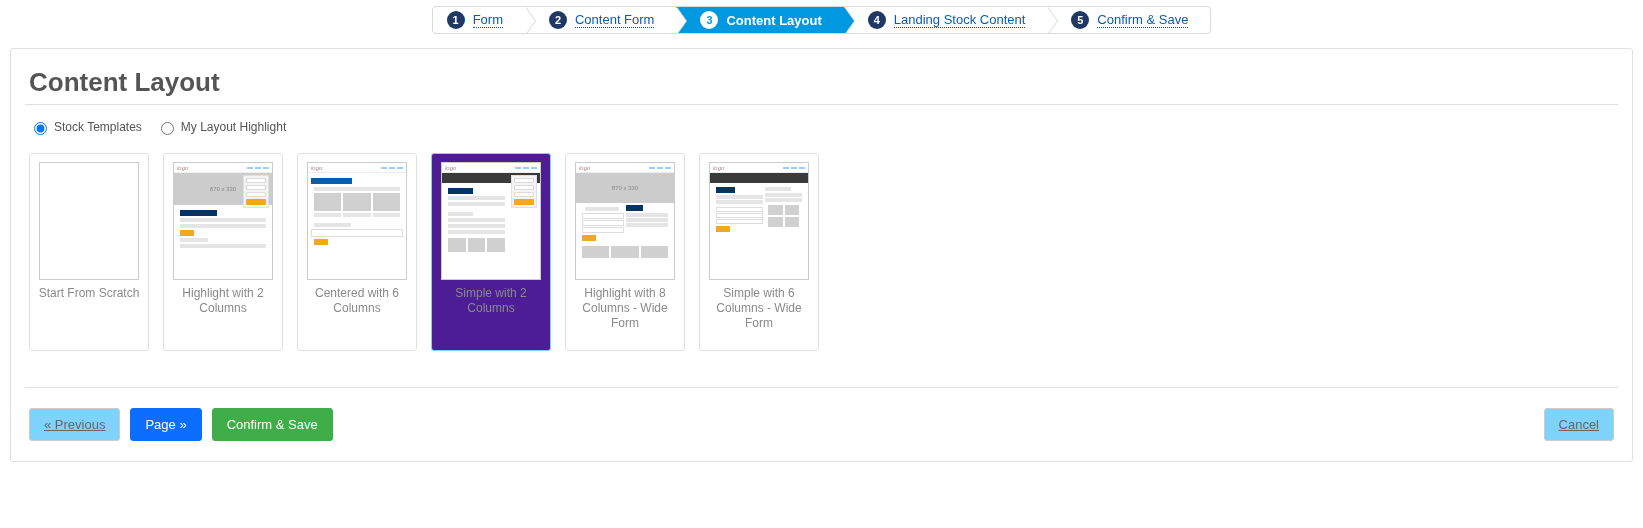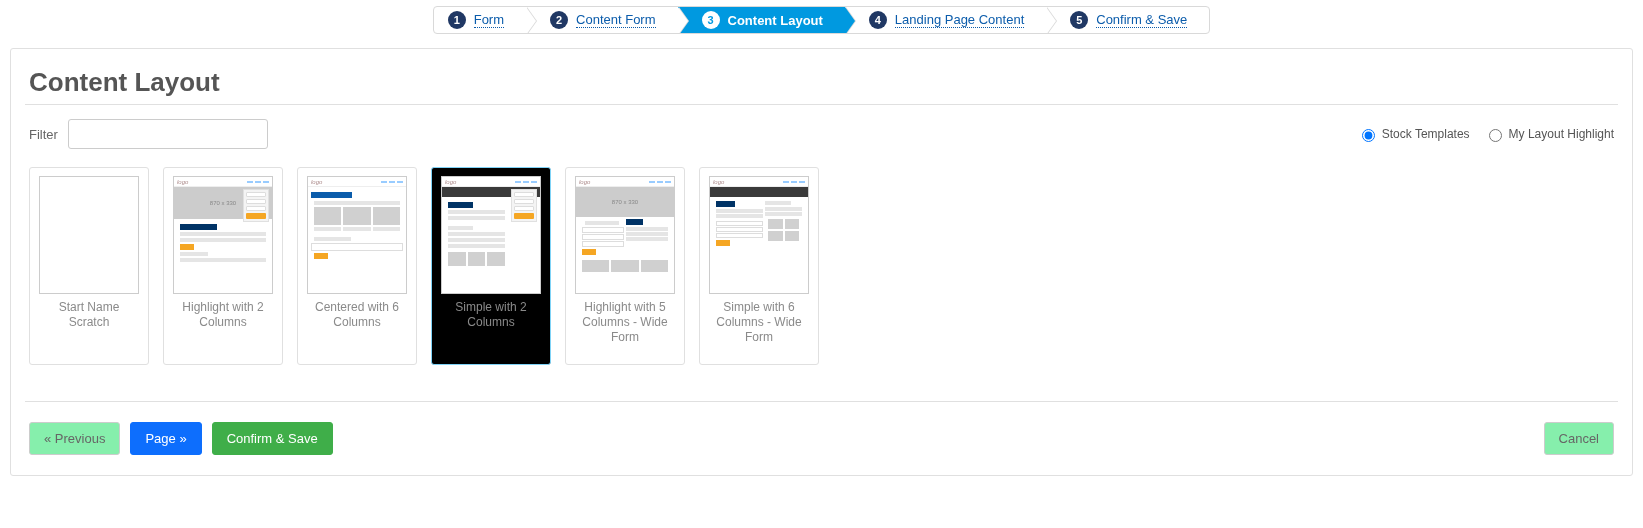--- a/index.html
+++ b/index.html
@@ -95,21 +95,21 @@
   .card {
     width: 120px;
     border: 1px solid #e0e0e0;
     border-radius: 3px;
     background: #fff;
     padding: 8px;
     display: flex; flex-direction: column; align-items: center;
     cursor: pointer;
     min-height: 198px;
   }
-  .card.selected { background: #000000; border-color: #7fd3f7; }
+  .card.selected { background: #4c1d95; border-color: #7fd3f7; }
   .thumb {
     width: 100px; height: 118px;
     border: 1px solid #ccc;
     background: #fff;
     margin-bottom: 6px;
     position: relative;
     overflow: hidden;
   }
   .card .caption { text-align: center; color: #8a8a8a; font-size: 12px; line-height: 1.25; }
 
@@ -135,21 +135,21 @@
   
   .actions { display: flex; align-items: center; padding: 6px 4px 2px; gap: 10px; }
   .actions .spacer { flex: 1; }
   .btn {
     border-radius: 3px;
     padding: 8px 14px;
     font-size: 13px;
     cursor: pointer;
     border: 1px solid transparent;
   }
-  .btn-default { background: #86efac; border-color: #ccc; color: #666; }
+  .btn-default { background: #7dd3fc; border-color: #ccc; color: #666; text-decoration: underline; }
   .btn-primary { background: #0d6efd; border-color: #0d6efd; color: #fff; }
   .btn-success { background: #3fae49; border-color: #3fae49; color: #fff; }
 </style>
 </head>
 <body>
 
 <div class="wizard-wrap">
   <div class="wizard">
     <div class="step">
       <span class="num">1</span>
@@ -158,55 +158,51 @@
     <div class="step">
       <span class="num">2</span>
       <a class="lbl">Content Form</a>
     </div>
     <div class="step active">
       <span class="num">3</span>
       <span class="lbl">Content Layout</span>
     </div>
     <div class="step">
       <span class="num">4</span>
-      <a class="lbl">Landing Page Content</a>
+      <a class="lbl">Landing Stock Content</a>
     </div>
     <div class="step">
       <span class="num">5</span>
       <a class="lbl">Confirm &amp; Save</a>
     </div>
   </div>
 </div>
 
 <div class="panel">
   <h1 class="page-title">Content Layout</h1>
   <hr class="rule">
 
   <div class="filter-row">
-    <div class="filter-left">
-      <label>Filter</label>
-      <input type="text" value="" style="">
-    </div>
     <div class="filter-right">
       <label>
         <input type="radio" name="tplsrc" checked="" style="">
         <span>Stock Templates</span>
       </label>
       <label>
         <input type="radio" name="tplsrc" style="">
         <span>My Layout Highlight</span>
       </label>
     </div>
   </div>
 
   <div class="cards">
 
     <div class="card blank">
       <div class="thumb"></div>
-      <div class="caption">Start Name Scratch</div>
+      <div class="caption">Start From Scratch</div>
     </div>
 
     <div class="card">
       <div class="thumb">
         <div class="t-hdr">
             <span class="lg">logo</span>
             <span class="nv">
               <i></i>
               <i></i>
               <i></i>
@@ -324,21 +320,21 @@
               <div class="t-txt" style="margin:1px 0;"></div>
             </div>
           </div>
           <div class="t-col" style="margin-top:3px;">
               <div class="t-box" style="height:12px;"></div>
               <div class="t-box" style="height:12px;"></div>
               <div class="t-box" style="height:12px;"></div>
             </div>
         </div>
       </div>
-      <div class="caption">Highlight with 5 Columns - Wide Form</div>
+      <div class="caption">Highlight with 8 Columns - Wide Form</div>
     </div>
 
     <div class="card">
       <div class="thumb">
         <div class="t-hdr">
             <span class="lg">logo</span>
             <span class="nv">
               <i></i>
               <i></i>
               <i></i>

